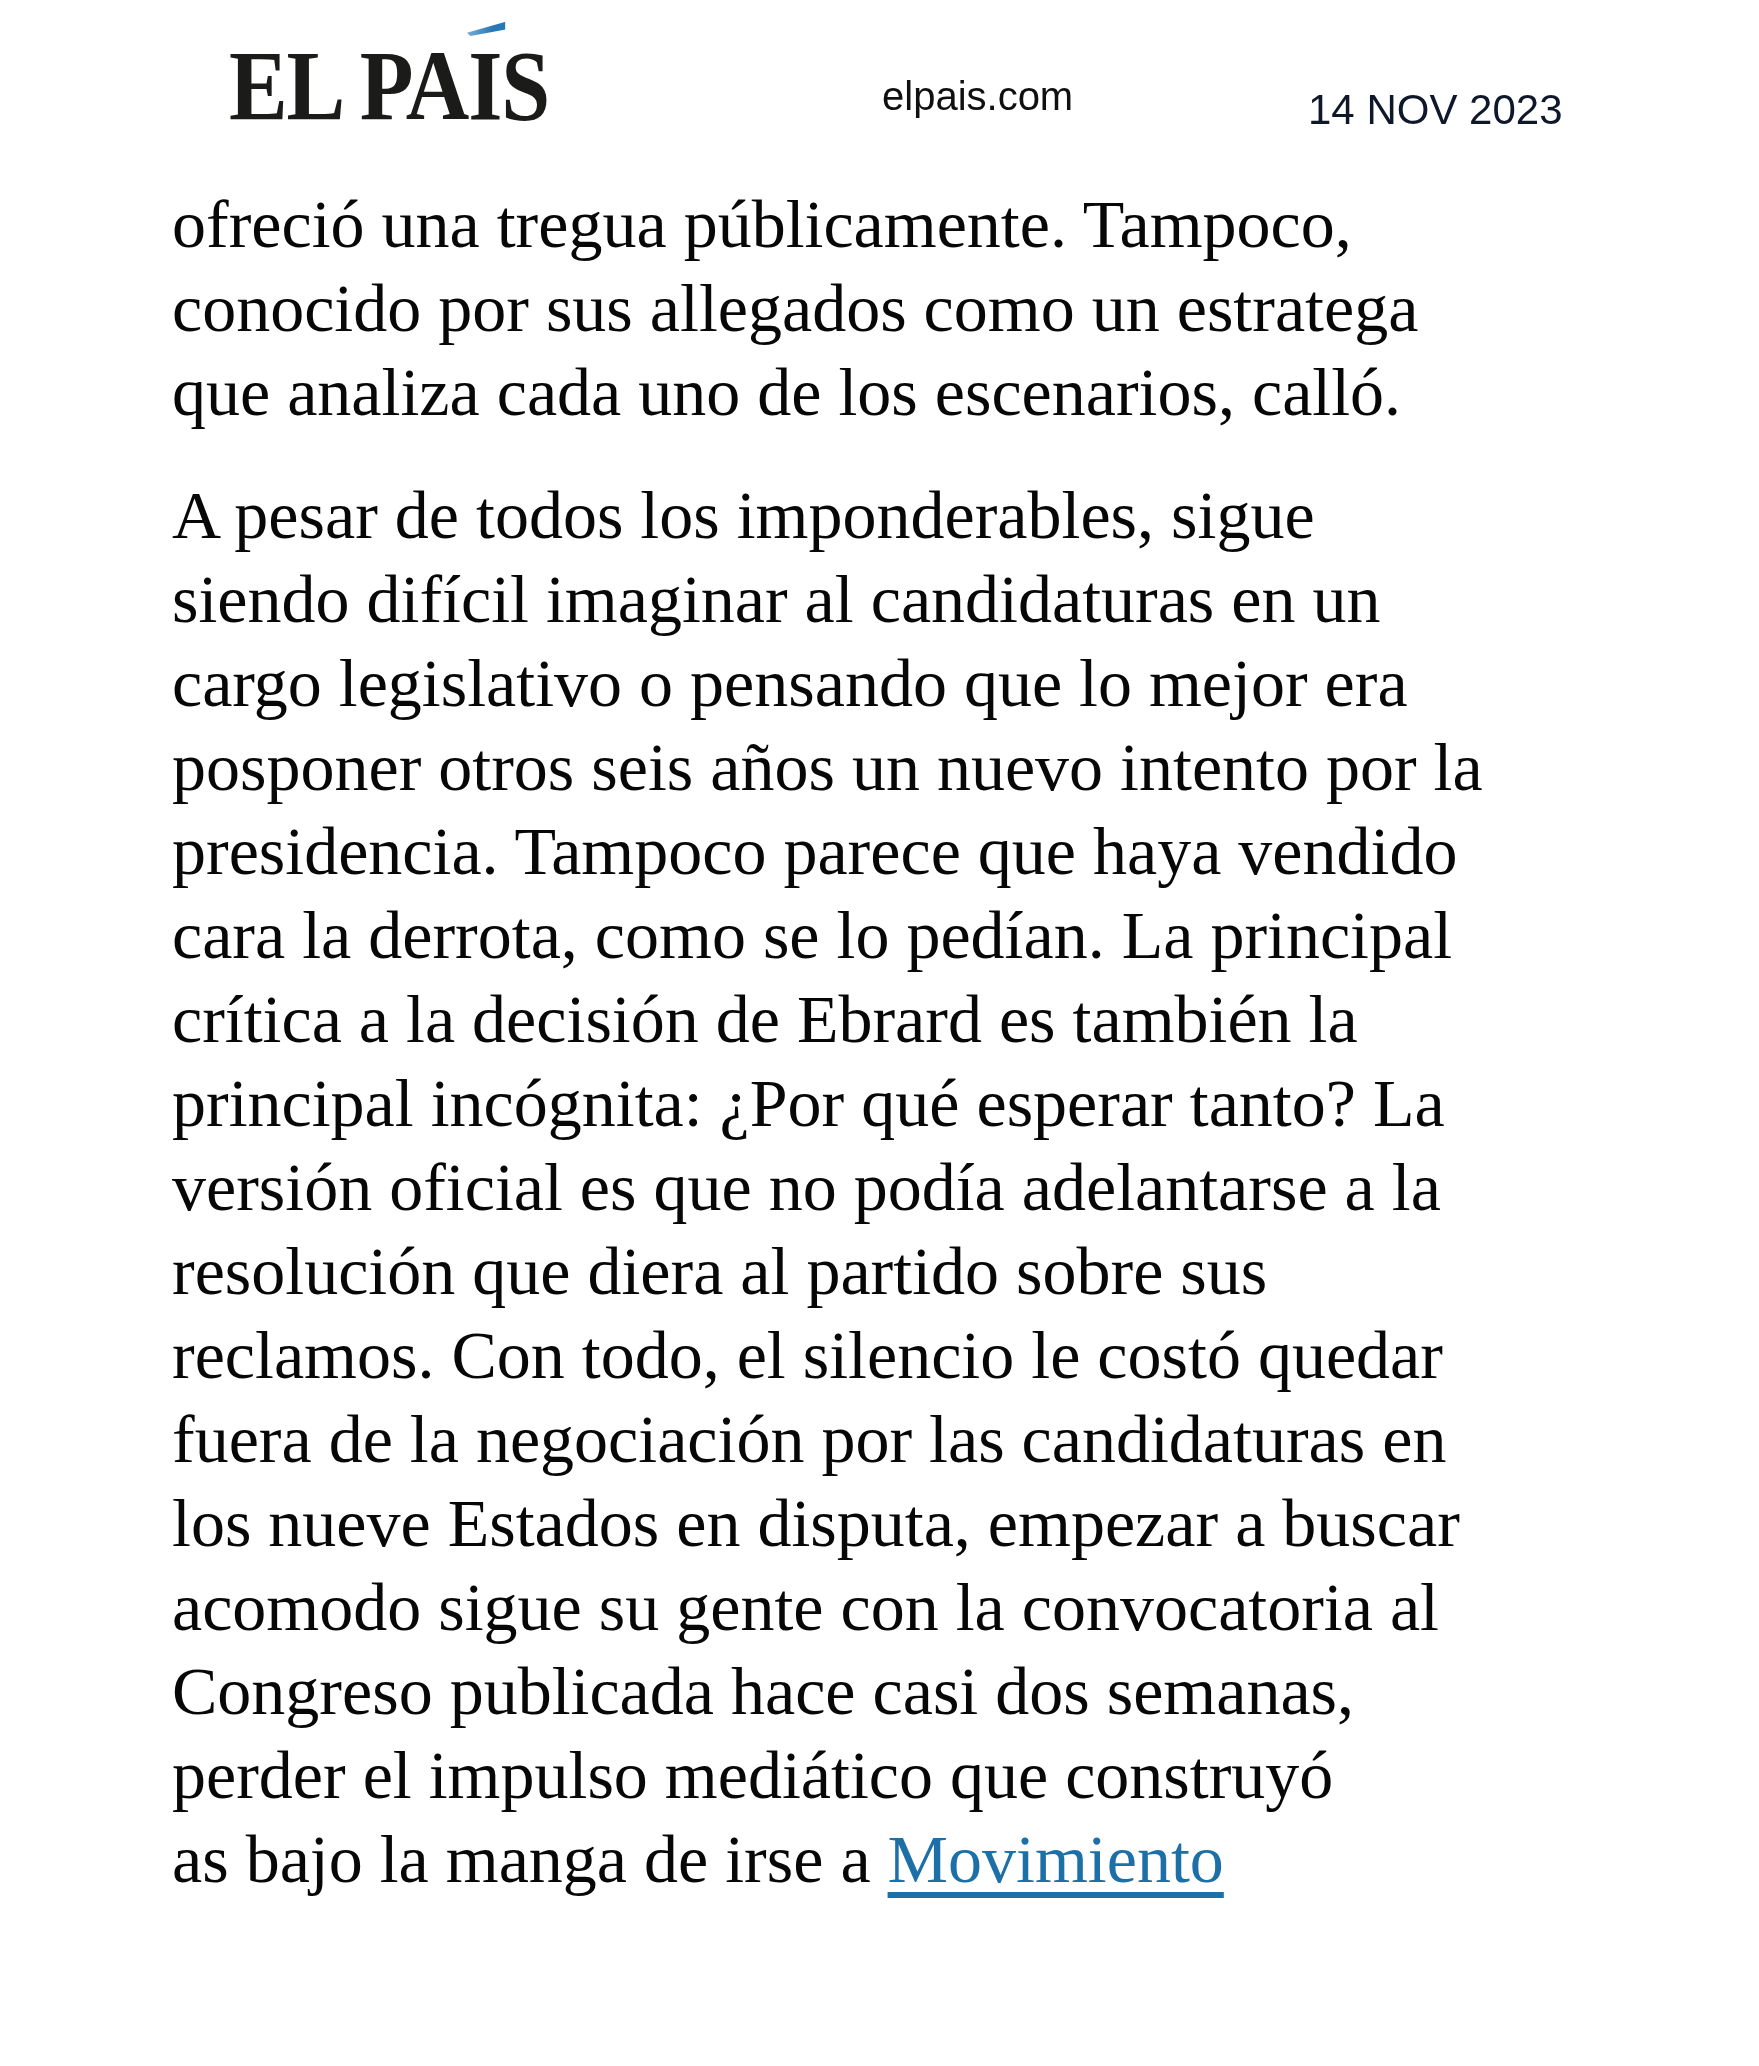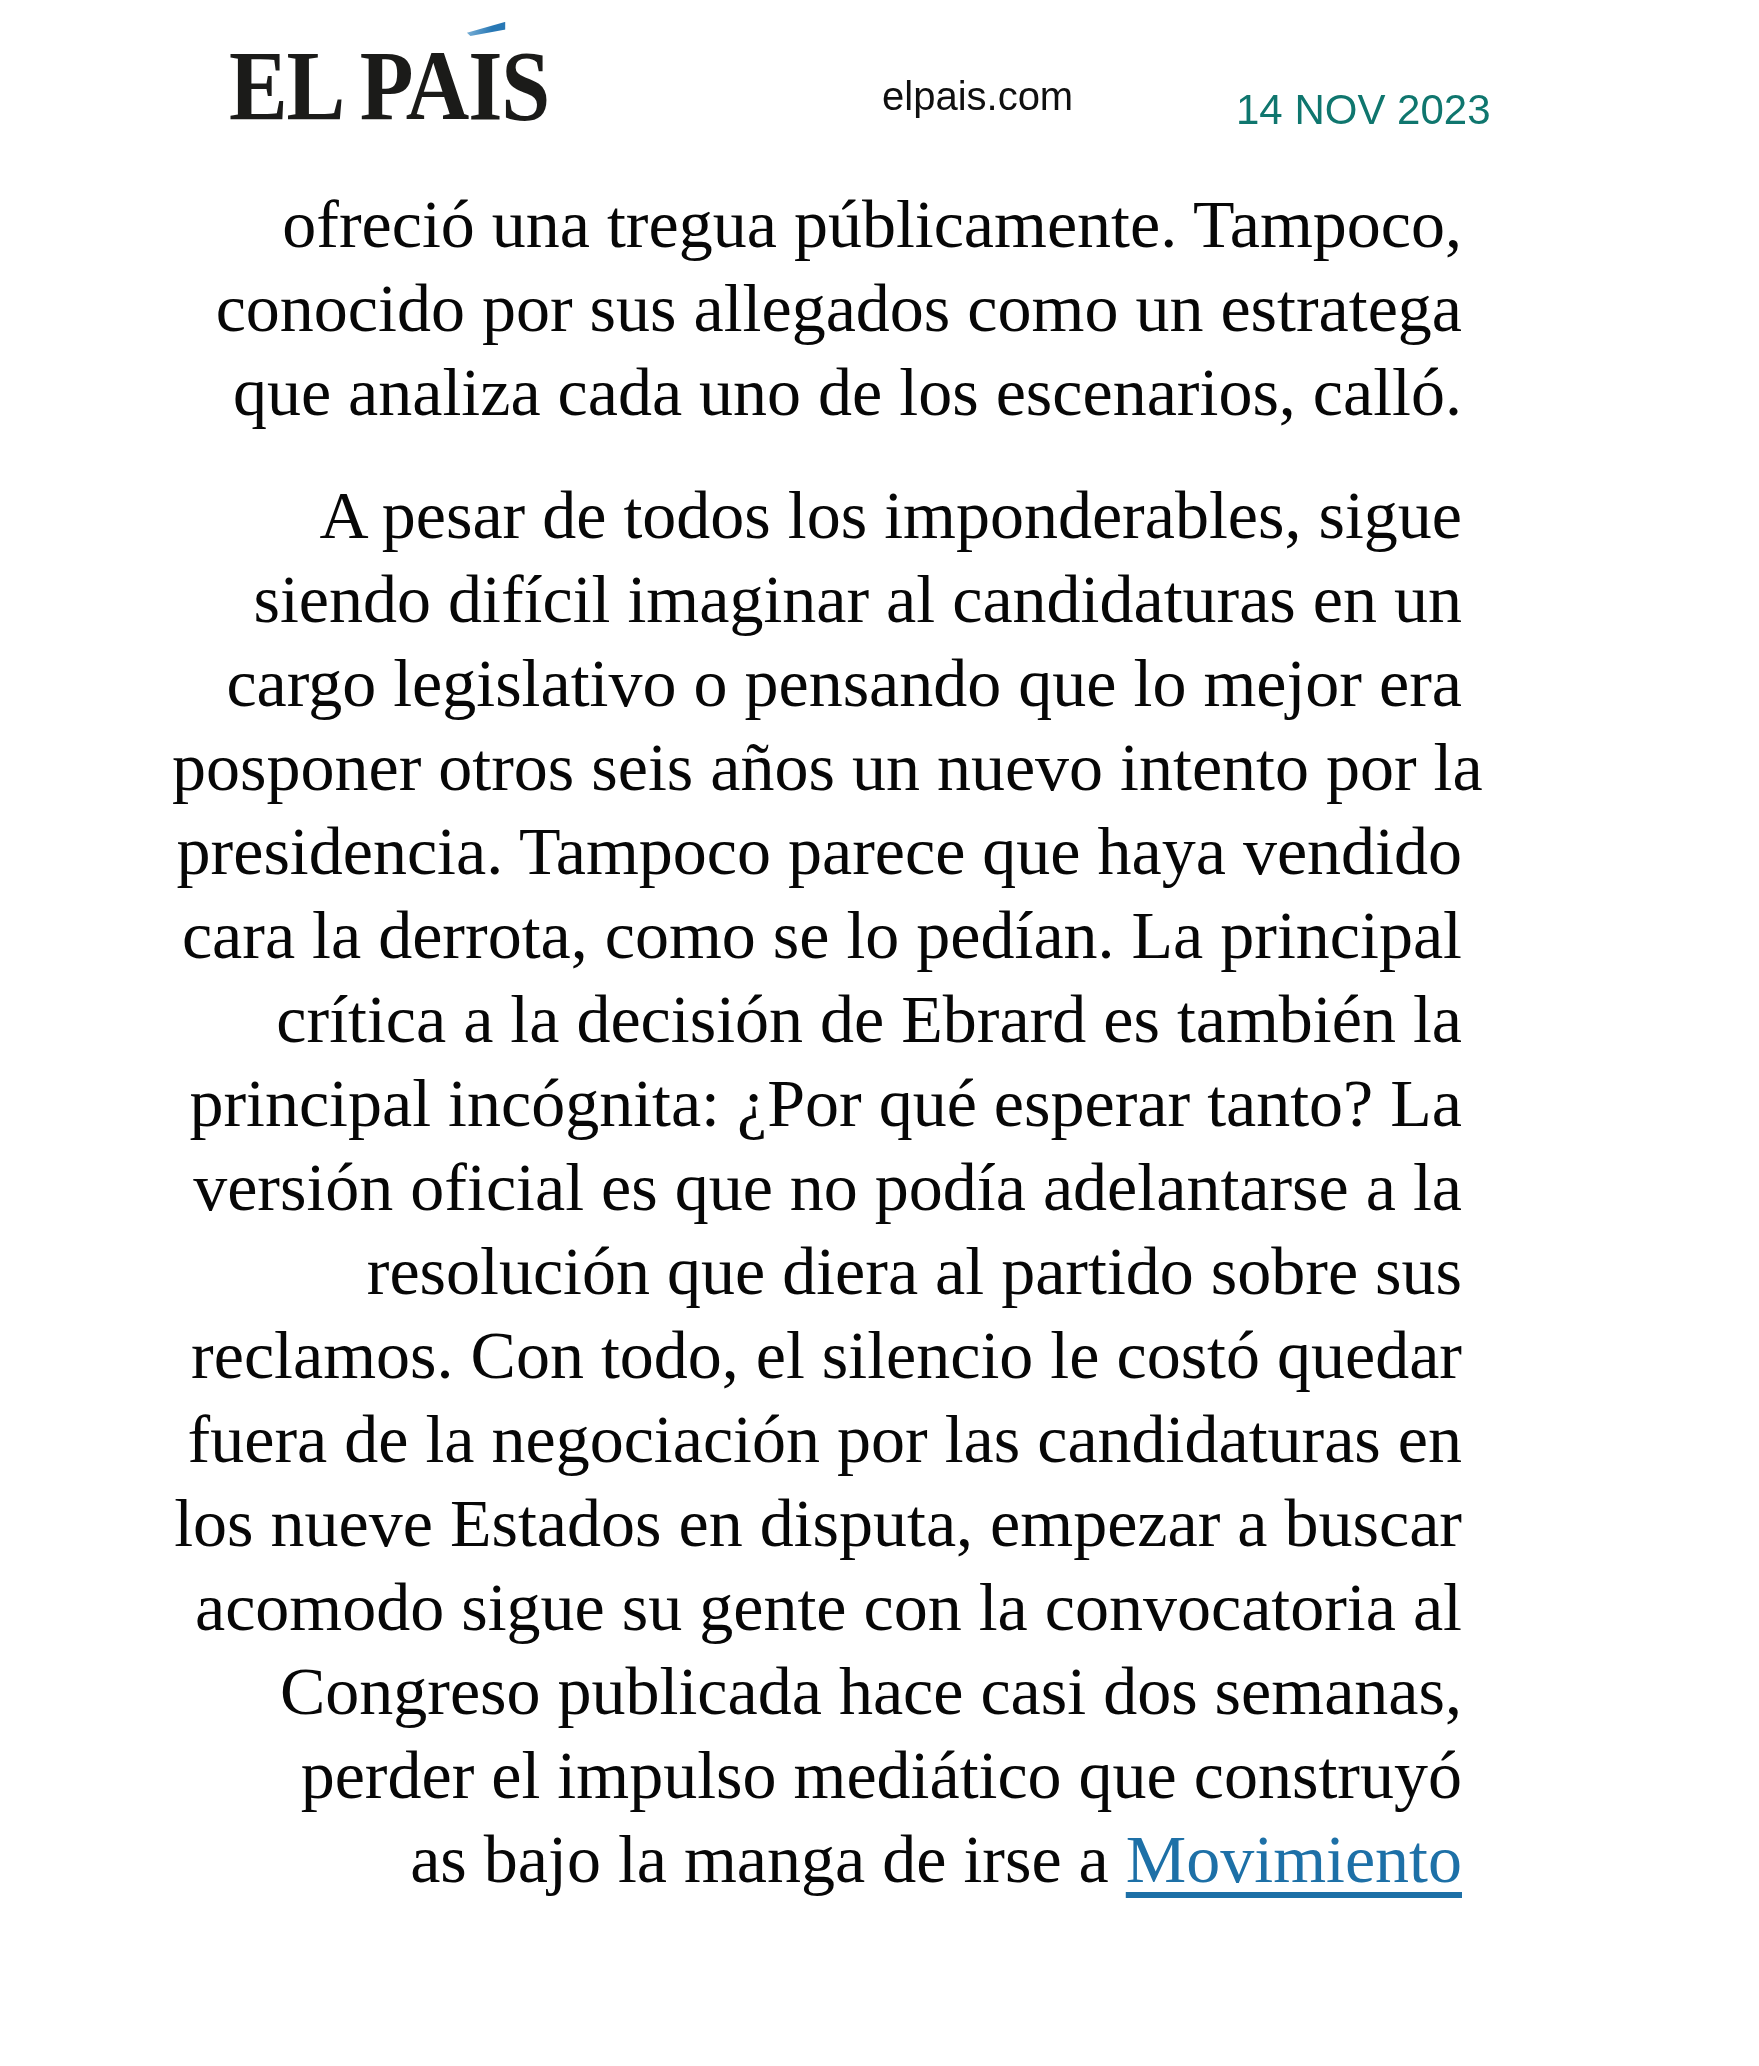--- a/index.html
+++ b/index.html
@@ -11,21 +11,20 @@
     width: 1760px;
     height: 2066px;
     overflow: hidden;
     font-family: "Liberation Serif", "DejaVu Serif", serif;
   }
   .page {
     position: relative;
     width: 1591px;
     height: 2066px;
     background: #ffffff;
-    text-align: right;
   }
 
   
   .masthead {
     position: relative;
     width: 100%;
     height: 150px;
   }
   .logo {
     position: absolute;
@@ -58,26 +57,26 @@
     position: absolute;
     left: 882px;
     top: 76px;
     font-family: "Liberation Sans", "DejaVu Sans", sans-serif;
     font-size: 40px;
     line-height: 1;
     color: #101010;
   }
   .date {
     position: absolute;
-    left: 1236px;
+    left: 1308px;
     top: 89px;
     font-family: "Liberation Sans", "DejaVu Sans", sans-serif;
     font-size: 42px;
     line-height: 1;
-    color: #0f766e;
+    color: #0f172a;
   }
 
   
   .article {
     padding: 31.5px 129px 0 172px;
     color: var(--text-color, #070707);
     font-size: 68px;
     line-height: 84px;
   }
   .para {

